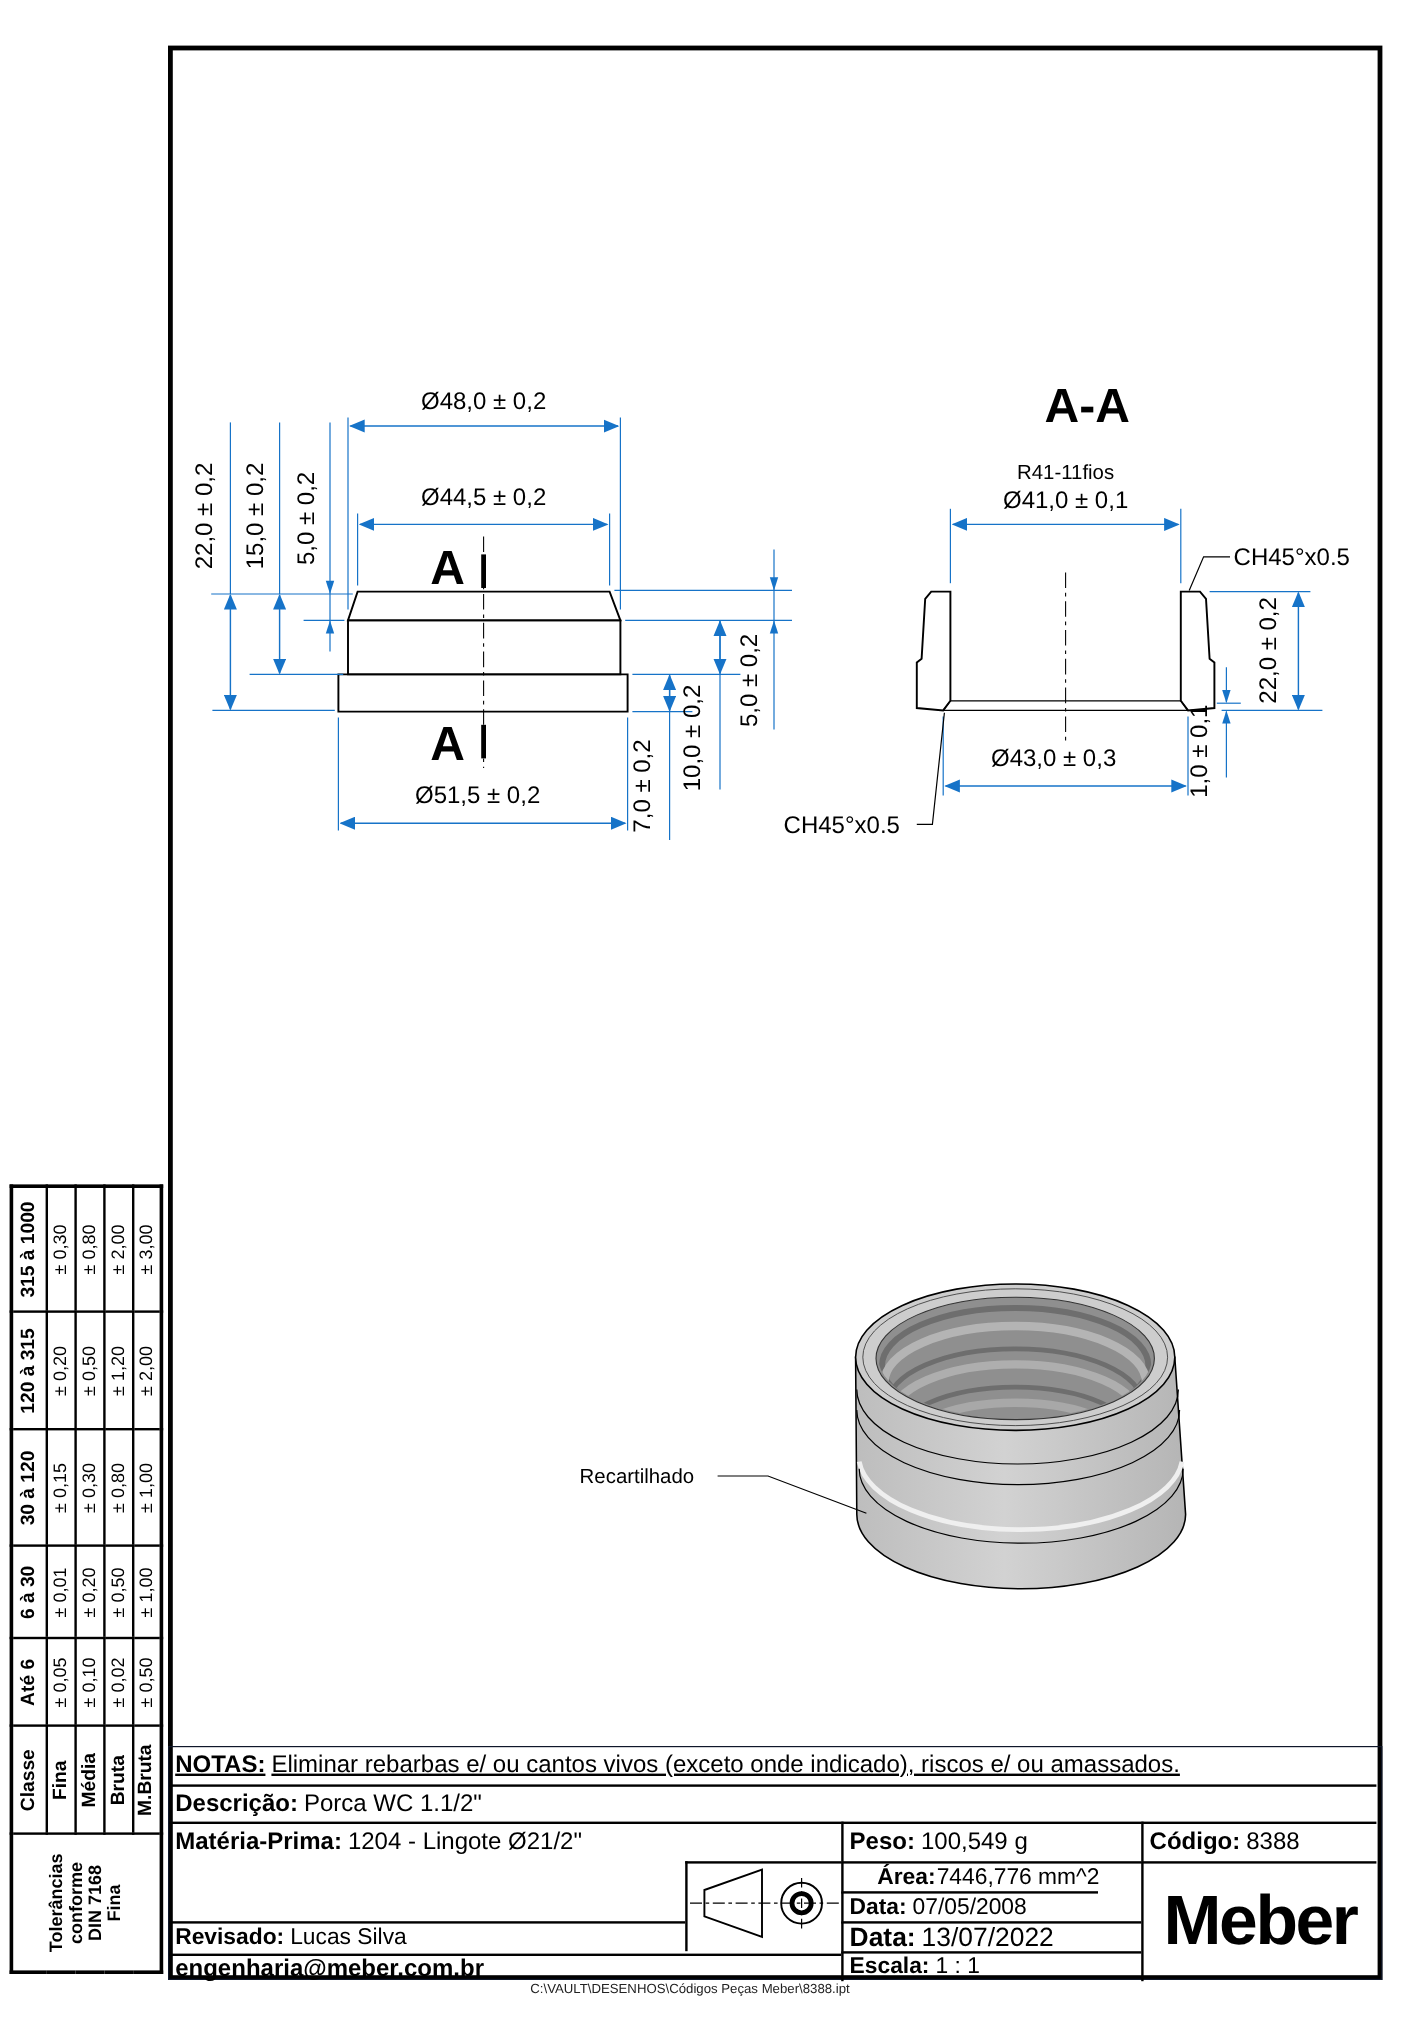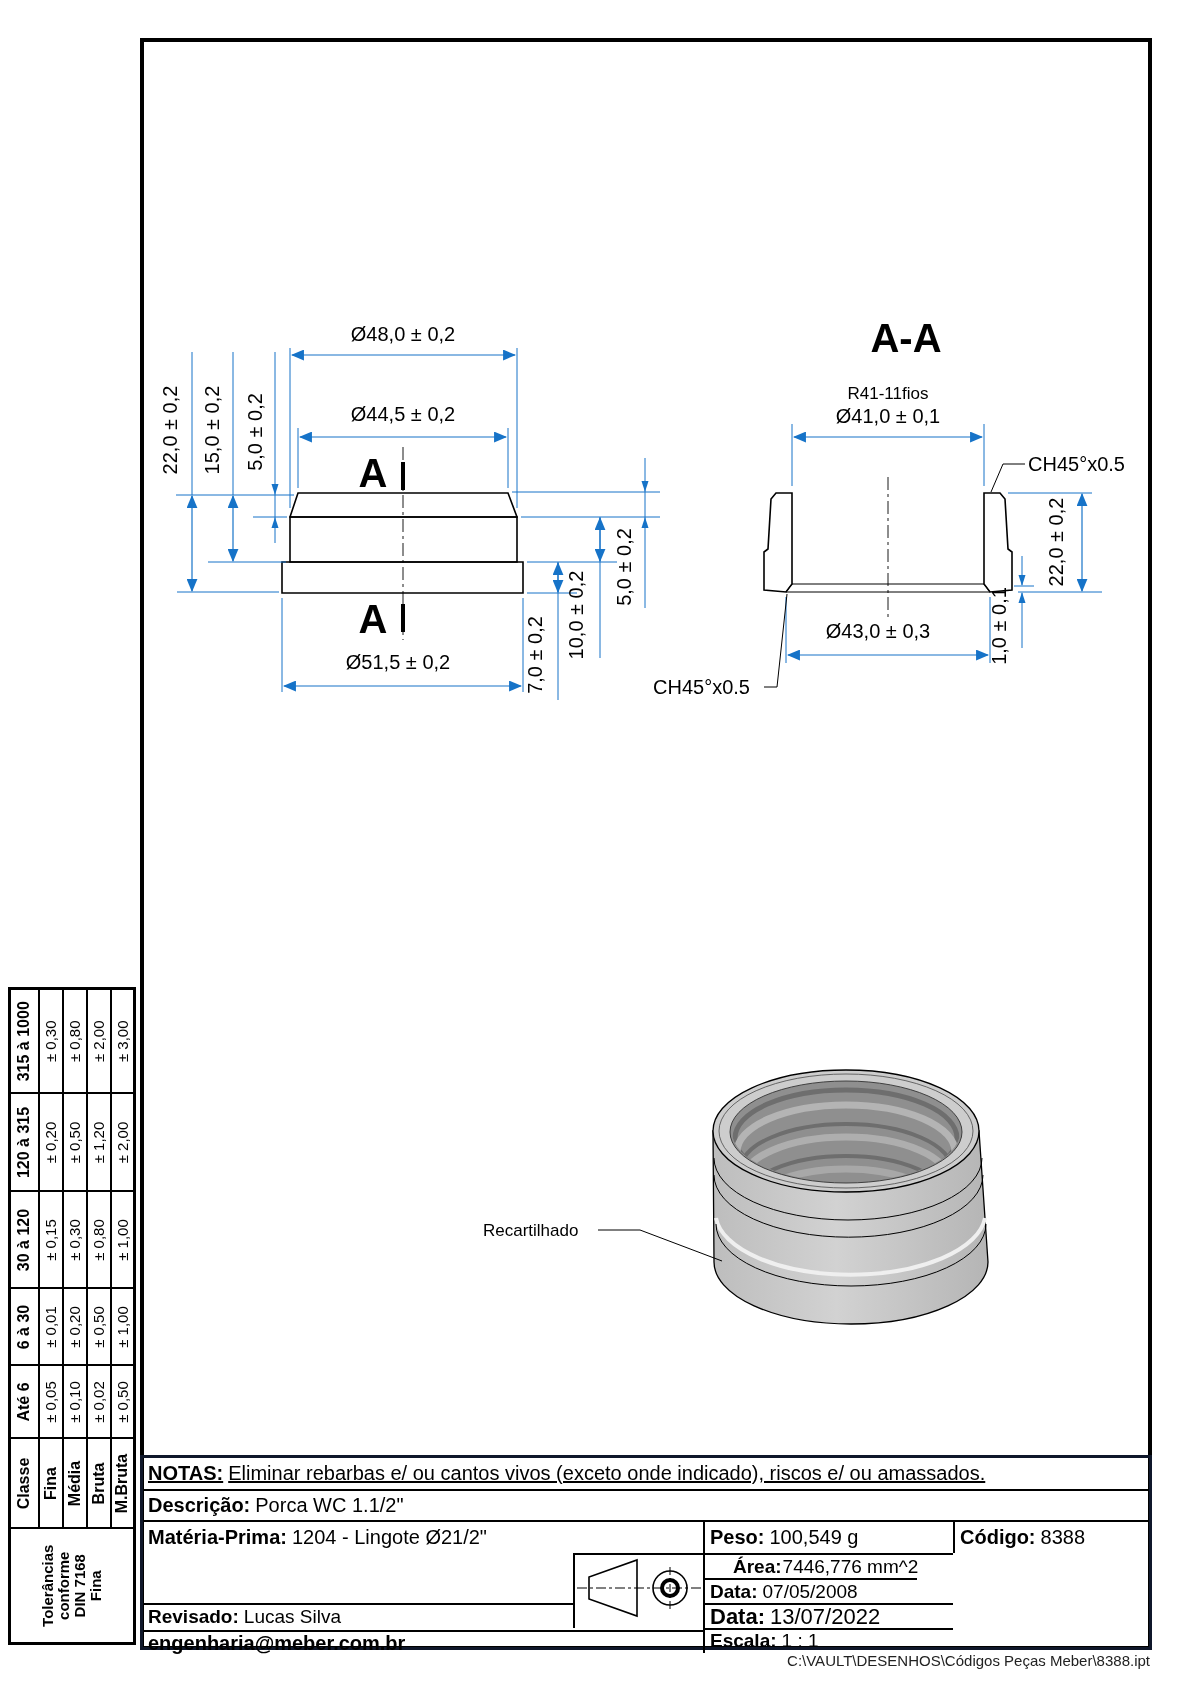--- a/index.html
+++ b/index.html
@@ -23,33 +23,33 @@
           transform:translate(0,655px) rotate(-90deg);}
   table.tol{border-collapse:collapse;table-layout:fixed;width:655px;height:125px;
             border:3px solid #000;}
   table.tol th,table.tol td{border:2px solid #000;text-align:center;vertical-align:middle;
             padding:0;white-space:nowrap;overflow:hidden;}
   table.tol th{font-size:16px;font-weight:bold;}
   table.tol td{font-size:15px;}
   td.din{font-size:15px;font-weight:bold;line-height:16px;}
   
   #tb{position:absolute;left:140px;top:1455px;width:1012px;height:195px;
-      border:3px solid #0f172a;box-sizing:border-box;}
+      border:1px solid #0f172a;box-sizing:border-box;}
   .cell{position:absolute;box-sizing:border-box;white-space:nowrap;overflow:hidden;
         padding-left:5px;font-size:20px;}
   .bt{border-top:2px solid #000;}
   .bl{border-left:2px solid #000;}
   .lab{font-weight:bold;}
   .v{margin-left:5px;}
   .v0{margin-left:1px;}
   #notas-row{text-decoration:underline;}
   #logo-cell{font-size:58px;font-weight:bold;letter-spacing:-2px;text-align:center;
              line-height:96px;padding-left:0;}
-  #fpath{position:absolute;left:0;top:1652px;width:1150px;text-align:right;
-         font-size:15px;color:#222;}
+  #fpath{position:absolute;left:0;top:1652px;width:1150px;text-align:center;
+         font-size:11px;color:#222;}
 </style>
 </head>
 <body>
 
 <div id="page">
 
   <div id="frame"></div>
 
   <svg width="1190" height="1684" viewBox="0 0 1190 1684" style="position:absolute;left:0;top:0;">
     <defs>
@@ -286,17 +286,20 @@
     <div class="cell bt bl" style="left:560px;top:120px;width:214px;height:25px;line-height:23px;font-size:19px;">
       <span class="lab">Data:</span><span class="v">07/05/2008</span>
     </div>
     <div class="cell bt bl" style="left:560px;top:145px;width:250px;height:25px;line-height:23px;font-size:22px;">
       <span class="lab">Data:</span><span class="v">13/07/2022</span>
     </div>
     <div class="cell bt bl" style="left:560px;top:170px;width:250px;height:25px;line-height:22px;font-size:19px;">
       <span class="lab">Escala:</span><span class="v">1 : 1</span>
     </div>
 
+    <div id="logo-cell" class="cell bt bl" style="left:810px;top:95px;width:196px;height:100px;">
+      <span>Meber</span>
+    </div>
   </div>
 
   <div id="fpath">C:\VAULT\DESENHOS\Códigos Peças Meber\8388.ipt</div>
 
 </div>
 
 </body></html>

